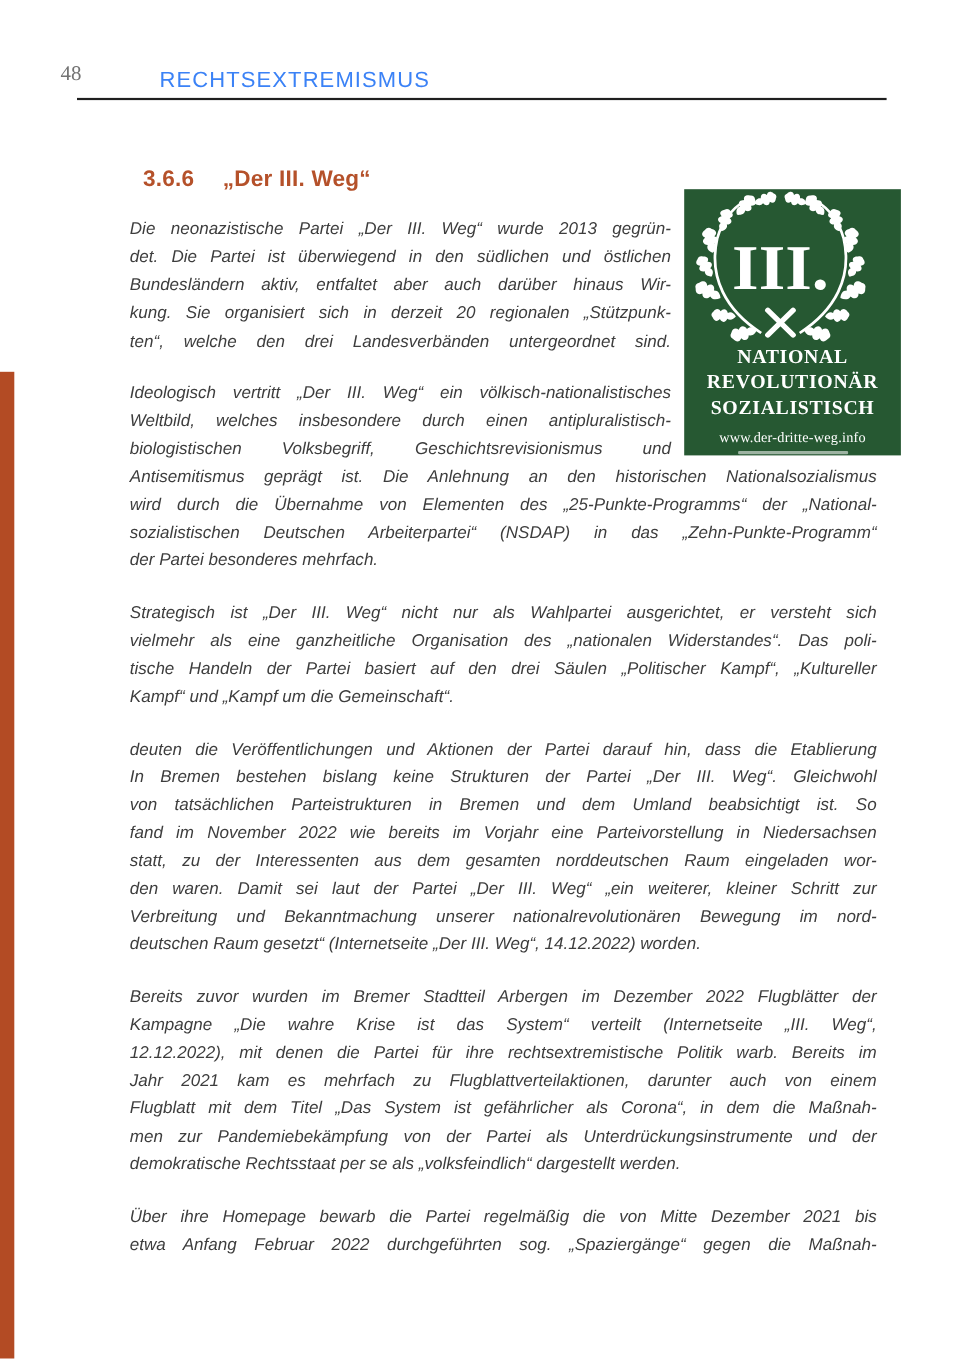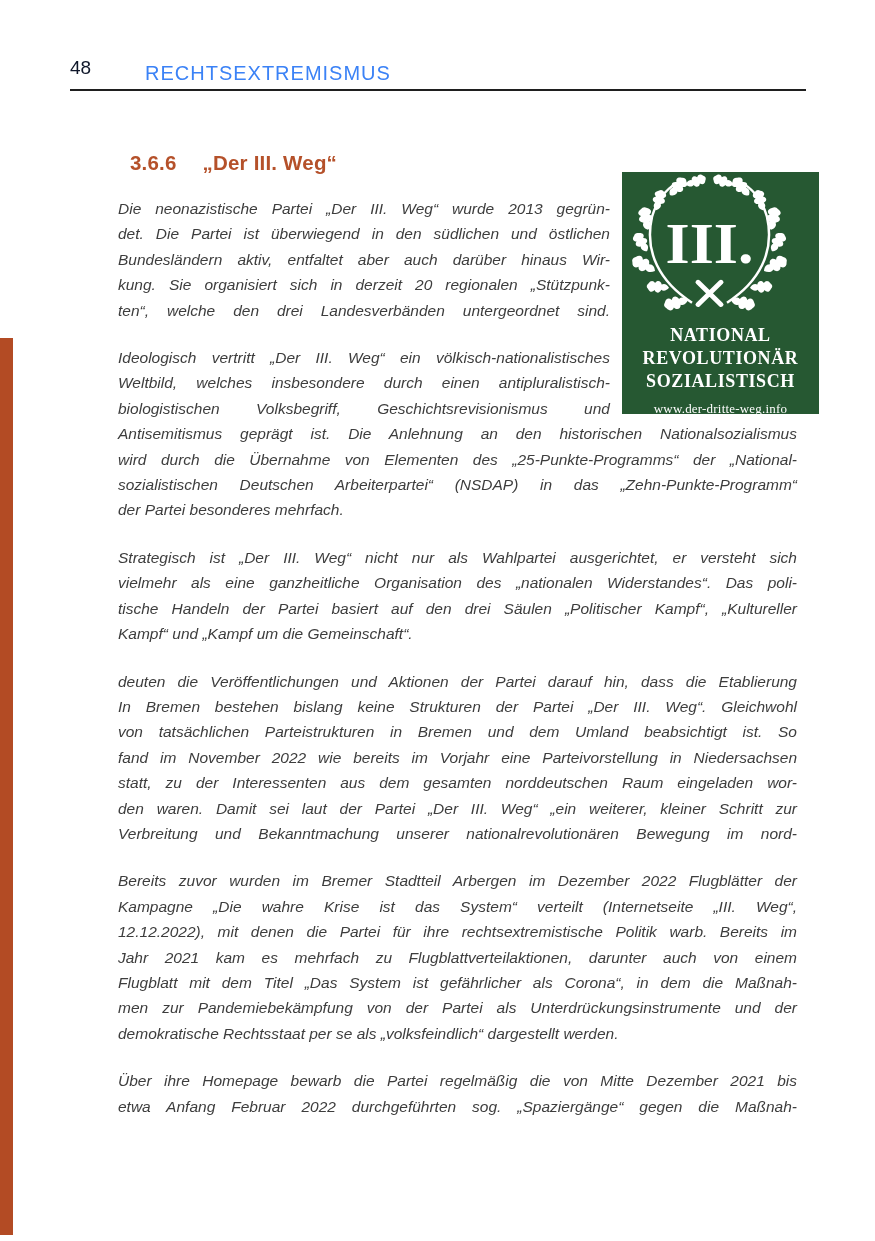--- a/index.html
+++ b/index.html
@@ -1,21 +1,21 @@
 <!DOCTYPE html>
 <html lang="de"><head>
 <meta charset="utf-8">
 <style>
   html,body { margin:0; padding:0; background:#ffffff; }
   .page {
     position:relative; width:875px; height:1241px; background:#ffffff;
     overflow:hidden; font-family:"Liberation Sans","DejaVu Sans",sans-serif;
   }
   .page-num {
-    position:absolute; left:70px; top:57px; font-size:19px; color:#0f172a;
+    position:absolute; left:55px; top:57px; font-size:19px; color:#737373;font-family:Liberation Serif, serif;
   }
   .chapter {
     position:absolute; left:118px; top:62px; font-size:20px; letter-spacing:1px;
     color:#3b82f6;
     margin-left:27px;
   }
   .rule {
     position:absolute; left:70px; top:89px; width:736px; height:2px; background:#1f1f1f;
   }
   .left-bar {
@@ -40,21 +40,21 @@
   
   .logo {
     position:absolute; left:622px; top:172px; width:197px; height:242px;
     text-align:center; color:#ffffff;
     font-family:"Liberation Serif","DejaVu Serif",serif;
   }
   .logo svg { display:block; }
   .logo-word {
     font-size:18px; line-height:23px; font-weight:700; letter-spacing:0.6px;
   }
-  .logo-words { margin-top:12px; }
+  .logo-words { margin-top:1px; }
   .logo-web {
     margin-top:8px; font-size:13px; font-weight:400; letter-spacing:0.2px;
   }
   .logo-fine {
     margin:4px auto 0; width:100px; height:3px;
     background:rgba(255,255,255,0.55); border-radius:1px;
   }
 </style>
 </head>
 <body>
@@ -127,20 +127,21 @@
         <div class="line line-end">Kampf“ und „Kampf um die Gemeinschaft“.</div>
       </div>
     <div class="para mt">
         <div class="line">deuten die Veröffentlichungen und Aktionen der Partei darauf hin, dass die Etablierung</div>
         <div class="line">In Bremen bestehen bislang keine Strukturen der Partei „Der III. Weg“. Gleichwohl</div>
         <div class="line">von tatsächlichen Parteistrukturen in Bremen und dem Umland beabsichtigt ist. So</div>
         <div class="line">fand im November 2022 wie bereits im Vorjahr eine Parteivorstellung in Niedersachsen</div>
         <div class="line">statt, zu der Interessenten aus dem gesamten norddeutschen Raum eingeladen wor-</div>
         <div class="line">den waren. Damit sei laut der Partei „Der III. Weg“ „ein weiterer, kleiner Schritt zur</div>
         <div class="line">Verbreitung und Bekanntmachung unserer nationalrevolutionären Bewegung im nord-</div>
+        <div class="line line-end">deutschen Raum gesetzt“ (Internetseite „Der III. Weg“, 14.12.2022) worden.</div>
       </div>
     <div class="para mt">
         <div class="line">Bereits zuvor wurden im Bremer Stadtteil Arbergen im Dezember 2022 Flugblätter der</div>
         <div class="line">Kampagne „Die wahre Krise ist das System“ verteilt (Internetseite „III. Weg“,</div>
         <div class="line">12.12.2022), mit denen die Partei für ihre rechtsextremistische Politik warb. Bereits im</div>
         <div class="line">Jahr 2021 kam es mehrfach zu Flugblattverteilaktionen, darunter auch von einem</div>
         <div class="line">Flugblatt mit dem Titel „Das System ist gefährlicher als Corona“, in dem die Maßnah-</div>
         <div class="line">men zur Pandemiebekämpfung von der Partei als Unterdrückungsinstrumente und der</div>
         <div class="line line-end">demokratische Rechtsstaat per se als „volksfeindlich“ dargestellt werden.</div>
       </div>

